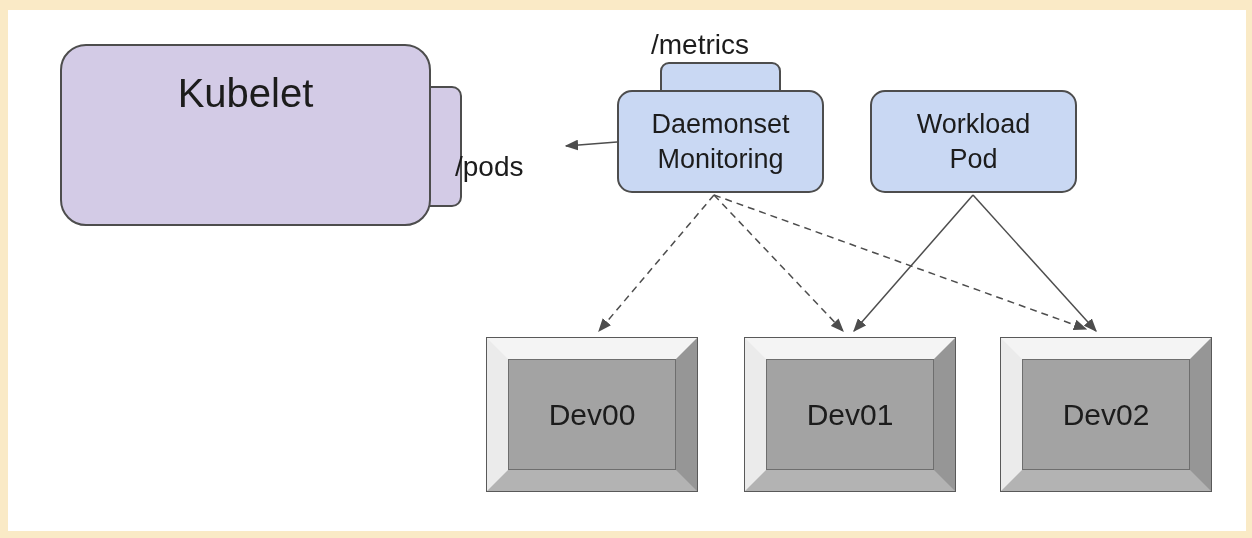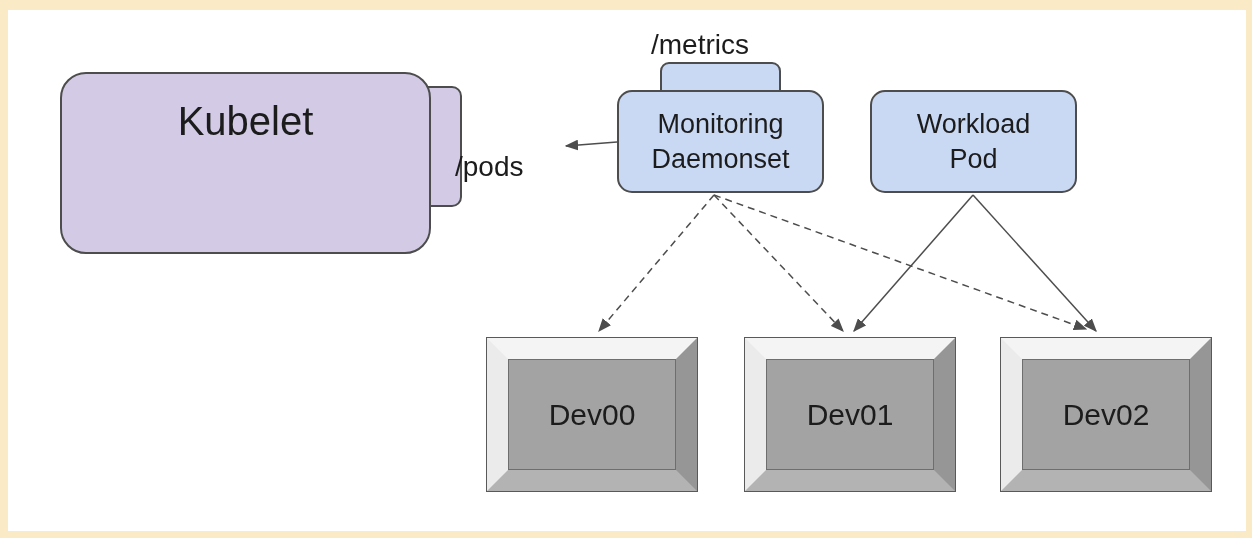--- a/index.html
+++ b/index.html
@@ -28,21 +28,21 @@
     pointer-events: none;
   }
   .node {
     position: absolute;
     border: 2px solid var(--node-border);
   }
   .purple { background: var(--purple-fill); }
   .blue   { background: var(--blue-fill); }
 
   .kubelet {
-    left: 60px; top: 72px; width: 371px; height: 182px;
+    left: 60px; top: 44px; width: 371px; height: 182px;
     border-radius: 26px; z-index: 2;
     display: flex; justify-content: center; align-items: flex-start;
     padding-top: 25px; font-size: 40px;
   }
   .kubelet-tab {
     left: 402px; top: 86px; width: 60px; height: 121px;
     border-radius: 10px; z-index: 1;
   }
   .metrics-tab {
     left: 660px; top: 62px; width: 121px; height: 46px;
@@ -104,22 +104,22 @@
 <div class="node purple kubelet">
   <span>Kubelet</span>
 </div>
 
 <div class="label pods-label">/pods</div>
 
 <div class="label metrics-label">/metrics</div>
 <div class="node blue metrics-tab"></div>
 
 <div class="node blue pod-box monitoring">
+  <div>Daemonset</div>
   <div>Monitoring</div>
-  <div>Daemonset</div>
 </div>
 
 <div class="node blue pod-box workload">
   <div>Workload</div>
   <div>Pod</div>
 </div>
 
 <div class="dev dev-00">
   <div class="dev-bevel">
     <div class="dev-face">

